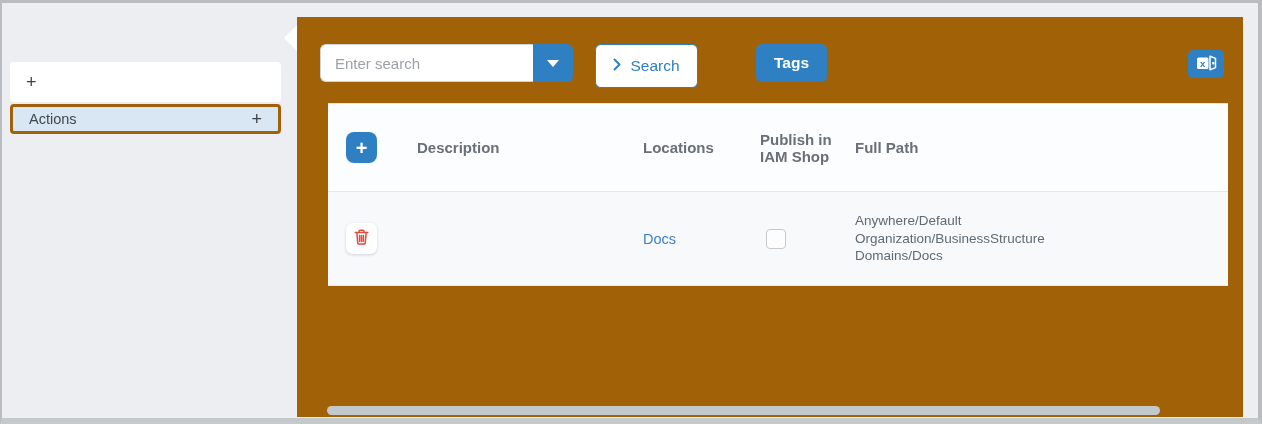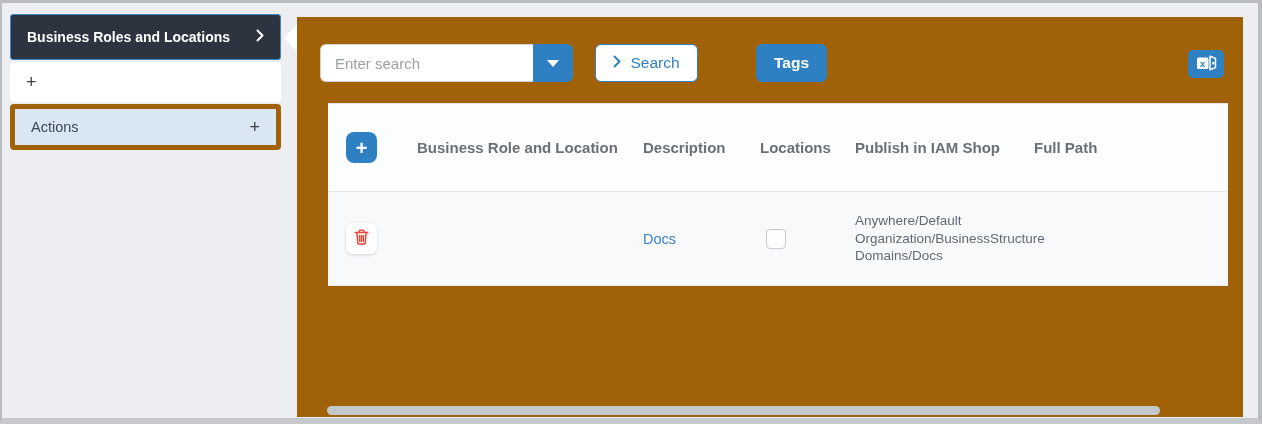--- a/index.html
+++ b/index.html
@@ -19,21 +19,21 @@
     position:absolute; left:8px; width:271px;
     display:flex; align-items:center; justify-content:space-between;
     padding:0 16px; border-radius:3px; cursor:pointer;
     font-size:14.5px; color:#40474f; background:#fff;
   }
   .nav-item.active {
     top:11px; height:46px; background:#2d3440; color:#ffffff;
     font-weight:700; border:1px solid #3d8ac9; font-size:14px;
   }
   .nav-item.white { top:59px; height:40px; border-radius:4px; }
-  .nav-item.lightblue { top:101px; height:46px; background:#d9e6f3; border:5px solid #a16207; border-radius:4px; }
+  .nav-item.lightblue { top:101px; height:30px; background:#d9e6f3; border:3px solid #a16207; border-radius:4px; }
   .plus-glyph { font-size:18px; font-weight:400; color:#3c4247; line-height:1; }
 
   
   .main {
     position:absolute; left:295px; top:14px; width:946px; height:400px;
     background:#a16207;
   }
   .pointer-notch {
     position:absolute; left:-13px; top:8px; width:0; height:0;
     border-top:13px solid transparent; border-bottom:13px solid transparent;
@@ -51,21 +51,21 @@
   .dropdown-btn {
     position:absolute; left:236px; top:27px; width:40px; height:38px;
     background:#2f80c3; border:none; border-radius:0 6px 6px 0; cursor:pointer;
     display:flex; align-items:center; justify-content:center;
   }
   .caret-down {
     width:0; height:0; border-left:6px solid transparent;
     border-right:6px solid transparent; border-top:7px solid #ffffff;
   }
   .search-btn {
-    position:absolute; left:298px; top:27px; width:103px; height:38px;
+    position:absolute; left:298px; top:27px; width:103px; height:44px;
     background:#fff; border:1px solid #2f80c3; border-radius:6px; cursor:pointer;
     color:#2f80c3; font-size:15.5px; display:flex; align-items:center;
     justify-content:center; gap:9px; font-family:"Liberation Sans", sans-serif;
   }
   .tags-btn {
     position:absolute; left:419px; top:27px; width:71px; height:38px;
     background:#2f80c3; border:none; border-radius:6px; cursor:pointer;
     color:#fff; font-size:15.5px; font-weight:700; font-family:"Liberation Sans", sans-serif;margin-left:40px;
   }
   .excel-btn {
@@ -107,28 +107,20 @@
     position:absolute; left:30px; top:389px; width:833px; height:9px;
     background:#c4c8cb; border-radius:5px; cursor:pointer;
   }
 </style>
 </head>
 <body>
 
 <div class="frame">
 
   <div class="sidebar">
-    <div class="nav-item active">
-      <span>Business Roles and Locations</span>
-      <span>
-        <svg width="8" height="13" viewBox="0 0 8 13" fill="none" stroke="#ffffff" stroke-width="2" stroke-linecap="round" stroke-linejoin="round">
-            <path d="M1.5 1.5 L6.5 6.5 L1.5 11.5"></path>
-          </svg>
-      </span>
-    </div>
     <div class="nav-item white">
       <span class="plus-glyph">+</span>
     </div>
     <div class="nav-item lightblue">
       <span>Actions</span>
       <span class="plus-glyph">+</span>
     </div>
   </div>
 
   <div class="main">
@@ -160,21 +152,20 @@
       </span>
     </button>
 
     <div class="table-wrap">
       <div class="grid-row thead">
         <div>
           <button class="add-btn">
             <span>+</span>
           </button>
         </div>
-        <div class="th">Business Role and Location</div>
         <div class="th">Description</div>
         <div class="th">Locations</div>
         <div class="th">Publish in IAM Shop</div>
         <div class="th">Full Path</div>
       </div>
 
       <div class="grid-row trow">
         <div>
           <button class="delete-btn">
             <span>

